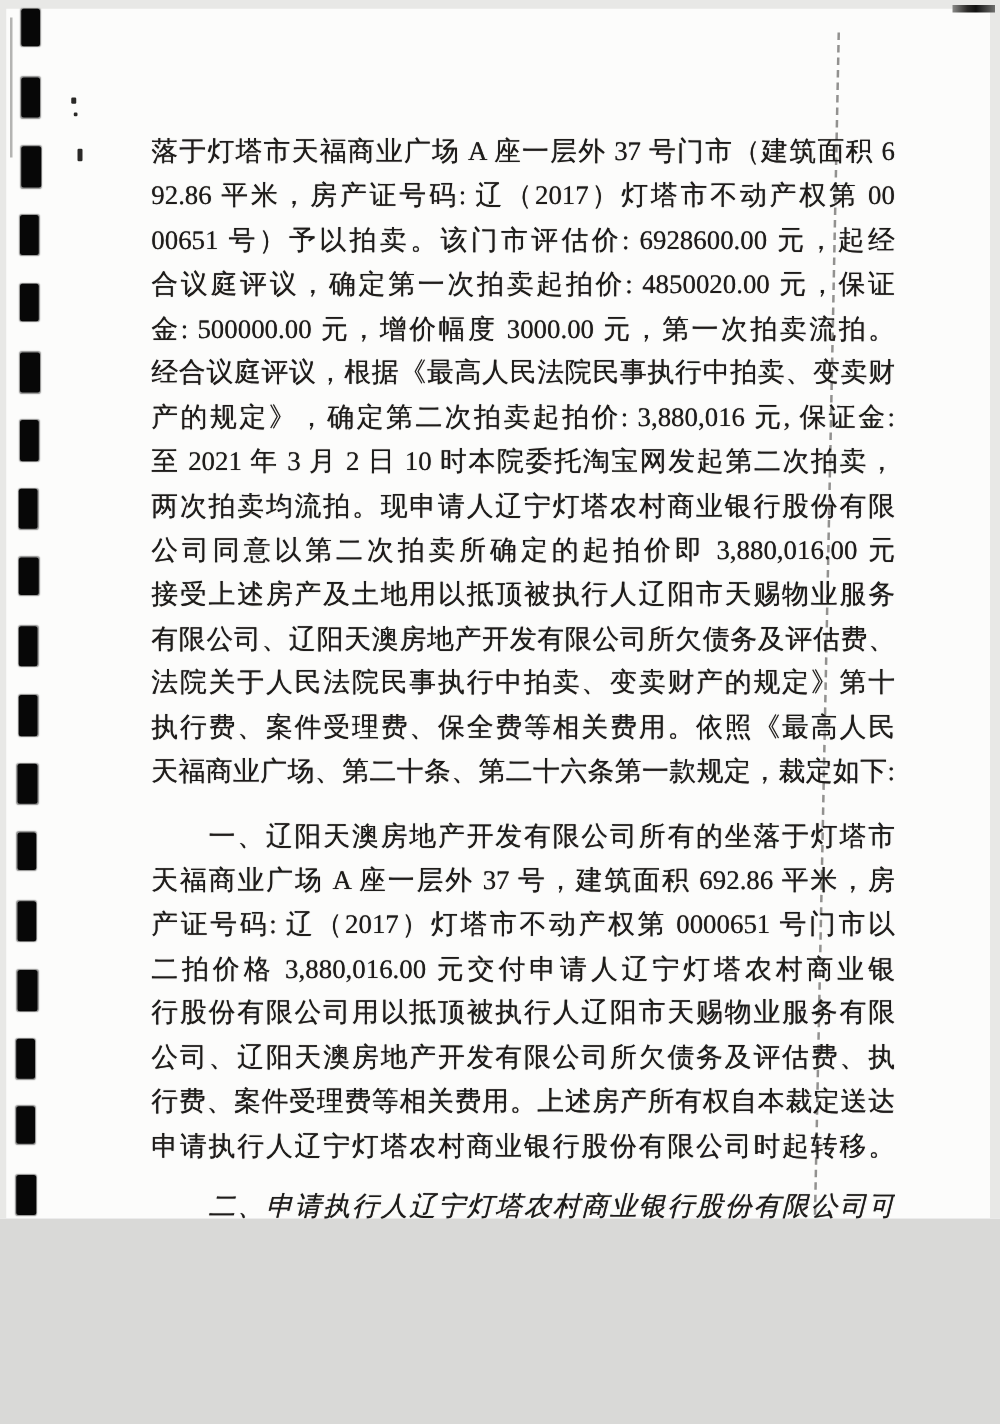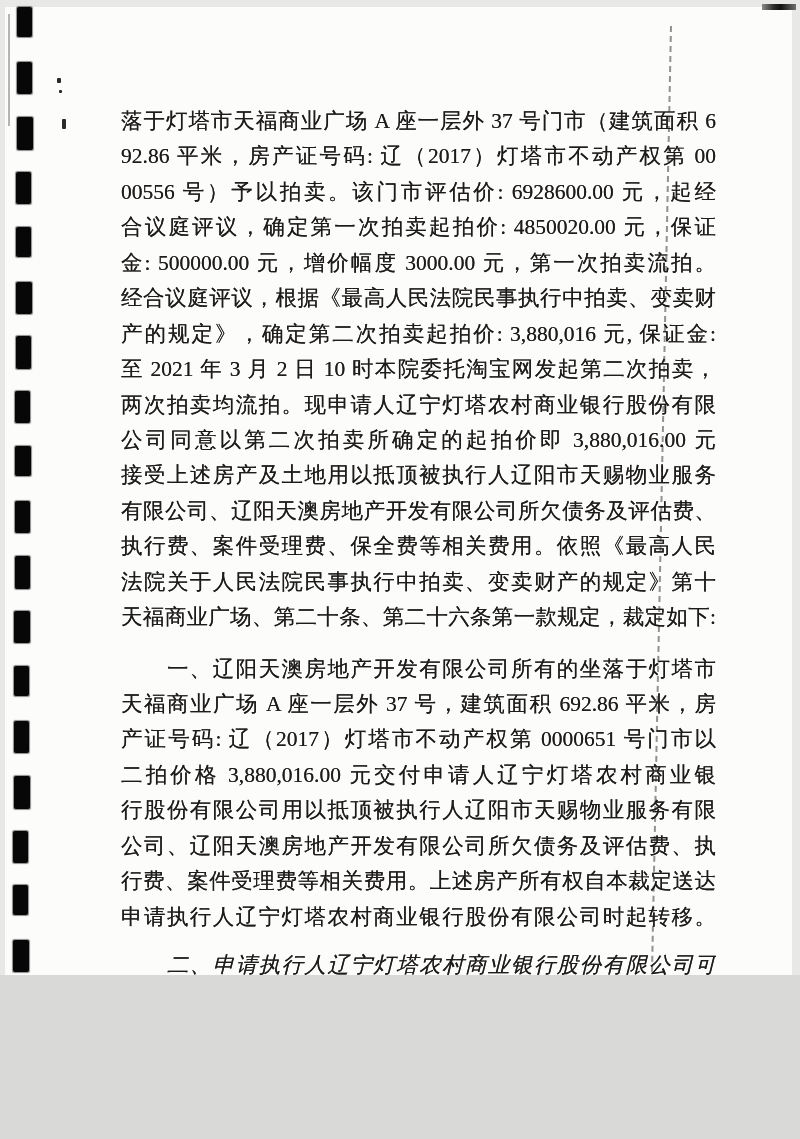--- a/index.html
+++ b/index.html
@@ -156,32 +156,32 @@
   <div class="speck s3"></div>
   <div class="speck s4"></div>
   <div class="speck s5"></div>
   <div class="speck s6"></div>
 
   <div class="text-col">
 
     <div class="paragraph continued">
       <div class="line">落于灯塔市天福商业广场 A 座一层外 37 号门市（建筑面积 6</div>
       <div class="line">92.86 平米，房产证号码: 辽（2017）灯塔市不动产权第 00</div>
-      <div class="line">00556 号）予以拍卖。该门市评估价: 6928600.00 元，起经</div>
+      <div class="line">00651 号）予以拍卖。该门市评估价: 6928600.00 元，起经</div>
       <div class="line">合议庭评议，确定第一次拍卖起拍价: 4850020.00 元，保证</div>
       <div class="line">金: 500000.00 元，增价幅度 3000.00 元，第一次拍卖流拍。</div>
       <div class="line">经合议庭评议，根据《最高人民法院民事执行中拍卖、变卖财</div>
       <div class="line">产的规定》，确定第二次拍卖起拍价: 3,880,016 元, 保证金:</div>
       <div class="line">至 2021 年 3 月 2 日 10 时本院委托淘宝网发起第二次拍卖，</div>
       <div class="line">两次拍卖均流拍。现申请人辽宁灯塔农村商业银行股份有限</div>
       <div class="line">公司同意以第二次拍卖所确定的起拍价即 3,880,016.00 元</div>
       <div class="line">接受上述房产及土地用以抵顶被执行人辽阳市天赐物业服务</div>
       <div class="line">有限公司、辽阳天澳房地产开发有限公司所欠债务及评估费、</div>
+      <div class="line">法院关于人民法院民事执行中拍卖、变卖财产的规定》第十</div>
       <div class="line">执行费、案件受理费、保全费等相关费用。依照《最高人民</div>
-      <div class="line">法院关于人民法院民事执行中拍卖、变卖财产的规定》第十</div>
       <div class="line">天福商业广场、第二十条、第二十六条第一款规定，裁定如下:</div>
     </div>
 
     <div class="paragraph ruling-1">
       <div class="line">　　一、辽阳天澳房地产开发有限公司所有的坐落于灯塔市</div>
       <div class="line">天福商业广场 A 座一层外 37 号，建筑面积 692.86 平米，房</div>
       <div class="line">产证号码: 辽（2017）灯塔市不动产权第 0000651 号门市以</div>
       <div class="line">二拍价格 3,880,016.00 元交付申请人辽宁灯塔农村商业银</div>
       <div class="line">行股份有限公司用以抵顶被执行人辽阳市天赐物业服务有限</div>
       <div class="line">公司、辽阳天澳房地产开发有限公司所欠债务及评估费、执</div>

